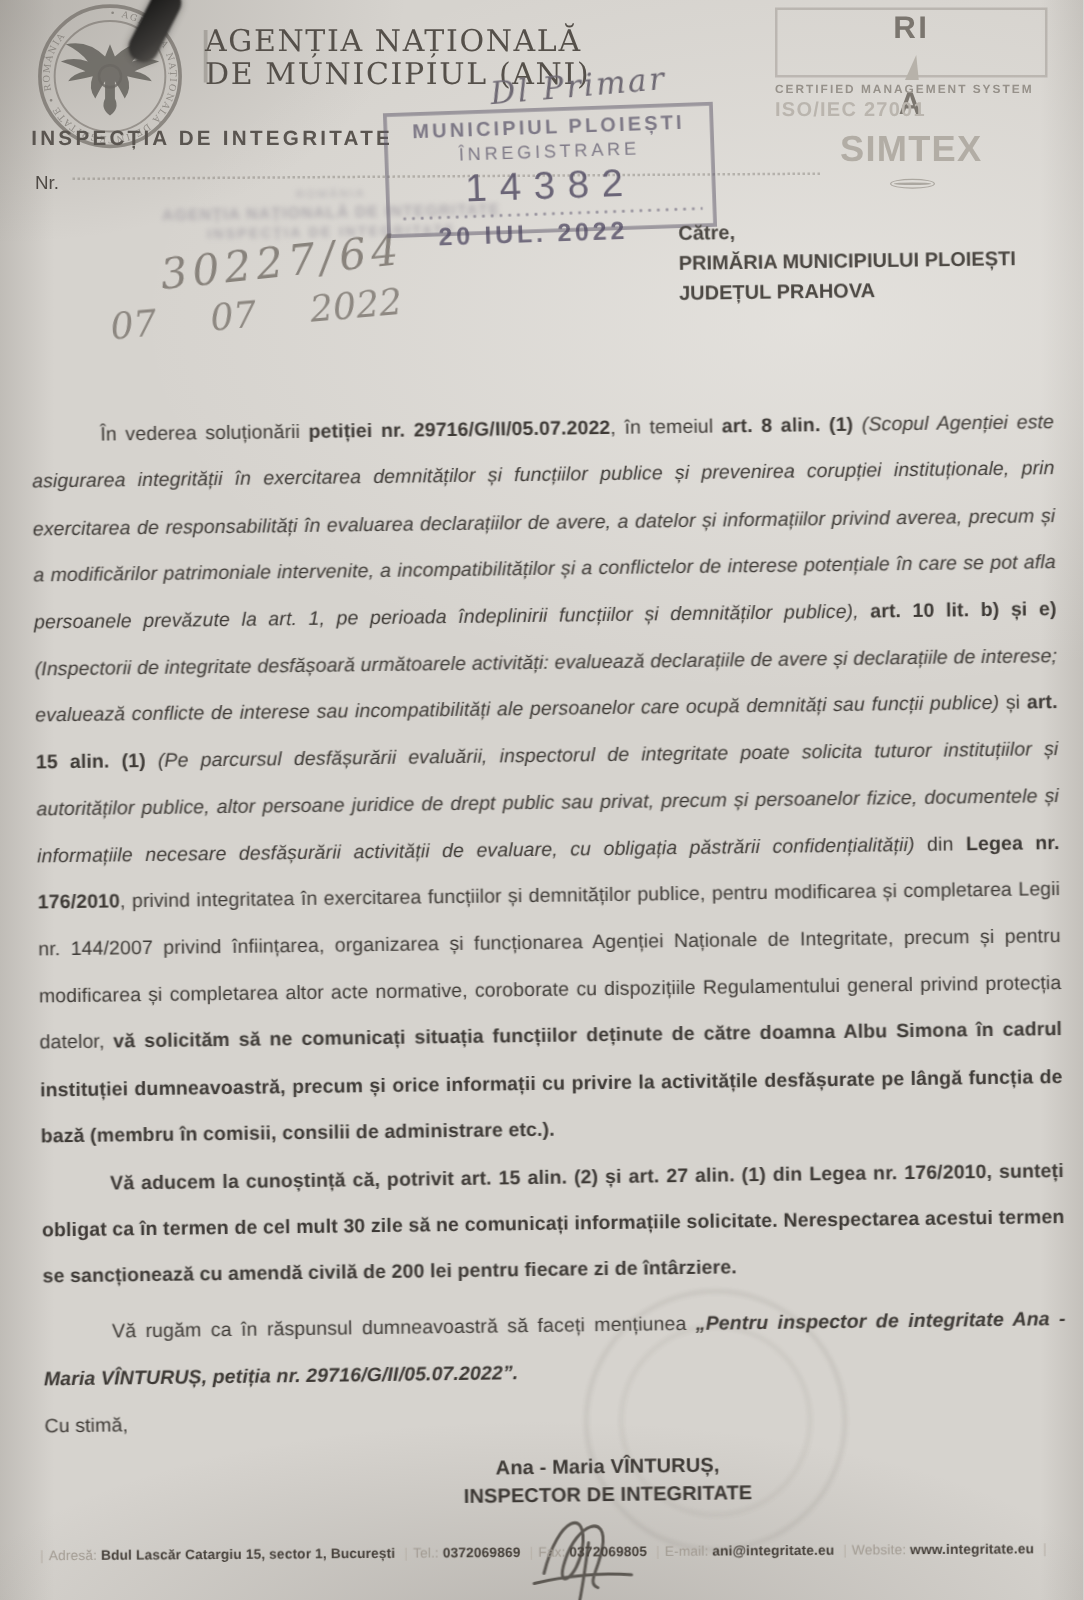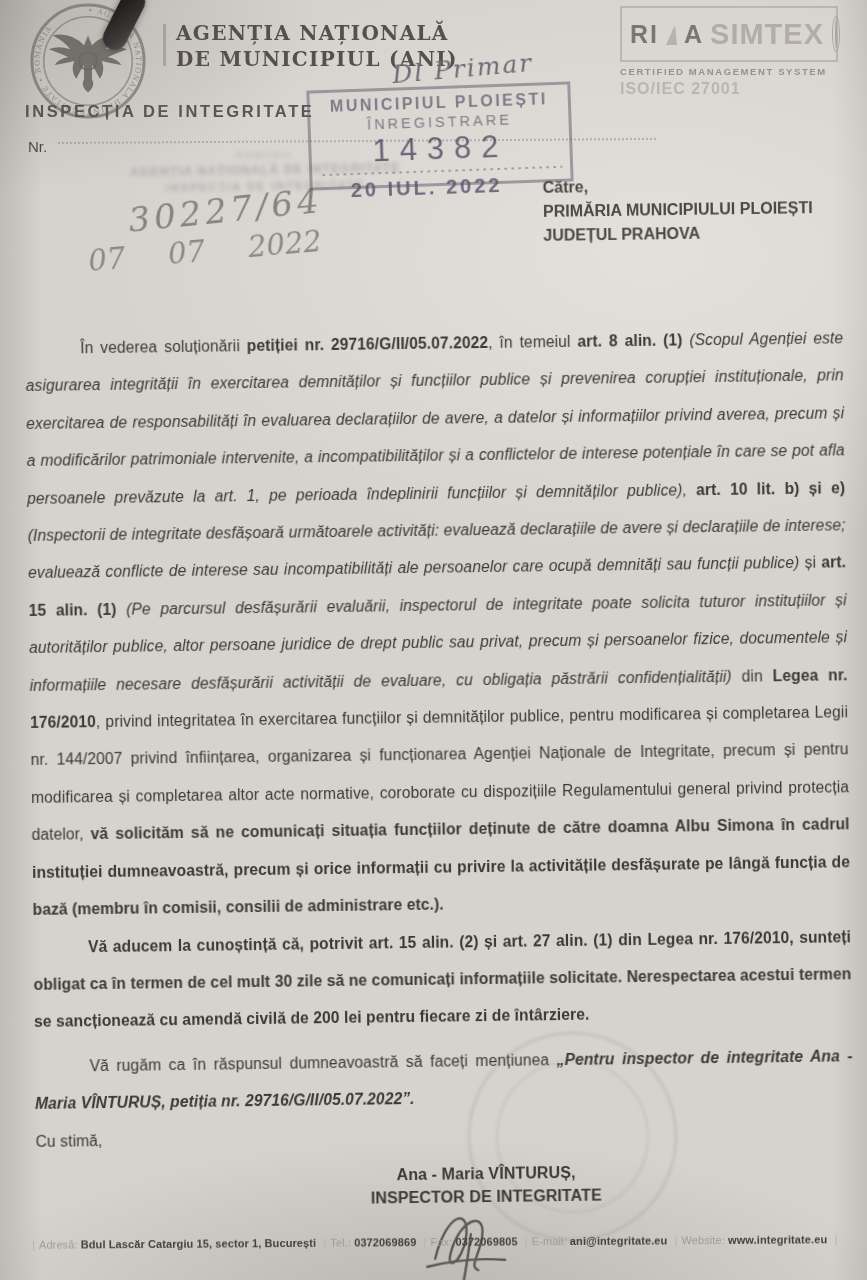--- a/index.html
+++ b/index.html
@@ -8,30 +8,30 @@
     background:
       radial-gradient(ellipse 900px 500px at 75% 20%, rgba(238,236,232,.55), rgba(238,236,232,0) 60%),
       radial-gradient(ellipse 500px 300px at 0% 0%, rgba(110,105,98,.30), rgba(110,105,98,0) 65%),
       radial-gradient(ellipse 700px 260px at 50% 103%, rgba(105,100,94,.28), rgba(105,100,94,0) 70%),
       linear-gradient(90deg, rgba(112,107,100,.22), rgba(112,107,100,0) 5%, rgba(112,107,100,0) 96%, rgba(112,107,100,.18)),
       #d6d3ce;
     font-family:"Liberation Sans", sans-serif; color:#3c3834;
   }
   .abs{position:absolute;}
   .soft{filter:blur(.3px);}
-  .softer{filter:blur(.5px);}
+  .softer{filter:blur(.5px);flex-direction:column;}
 
   
   .seal{left:24px; top:0px; width:128px; height:122px; opacity:.82; filter:blur(.6px);}
   .penclip{left:112px; top:-12px; width:24px; height:64px; border-radius:12px;
     background:linear-gradient(115deg,#151514,#3a3836 70%,#55524e);
     transform:rotate(27deg); filter:blur(.7px); box-shadow:0 0 6px rgba(40,38,36,.5);}
   .divider{left:163px; top:24px; width:3px; height:42px; background:#8d8882; opacity:.55;}
-  .agency-title{left:176px; top:20px; font-family:"DejaVu Serif", serif; font-weight:700;
-    font-size:20px; line-height:26px; letter-spacing:1.3px; color:#55504a;}
+  .agency-title{left:164px; top:20px; font-family:"DejaVu Serif", serif; font-weight:400;
+    font-size:24px; line-height:26px; letter-spacing:1.3px; color:#55504a;}
   .rina-box{left:620px; top:6px; width:198px; height:52px; border:2px solid rgba(150,145,138,.45);
     display:flex; align-items:center; padding:0 8px; gap:6px;}
   .rina-word{font-size:25px; font-weight:700; letter-spacing:2px; color:#7b766f;}
   .sail{width:0; height:0; border-left:9px solid transparent; border-right:2px solid transparent;
     border-bottom:20px solid #b7b2aa; margin:0 1px; transform:translateY(1px);}
   .simtex-word{font-size:29px; font-weight:700; letter-spacing:1px; color:#b2ada5;}
   .rina-ring{width:28px; height:28px; border-radius:50%; border:4px double #a39e97; opacity:.85; margin-left:2px;}
   .cert1{left:620px; top:66px; font-size:9.5px; font-weight:700; letter-spacing:1.6px; color:#96918a;}
   .cert2{left:620px; top:80px; font-size:16px; font-weight:700; letter-spacing:1px; color:#bab5ae;}
   .department{left:25px; top:102px; font-size:16.5px; font-weight:700; letter-spacing:2.6px; color:#5a5550;}

